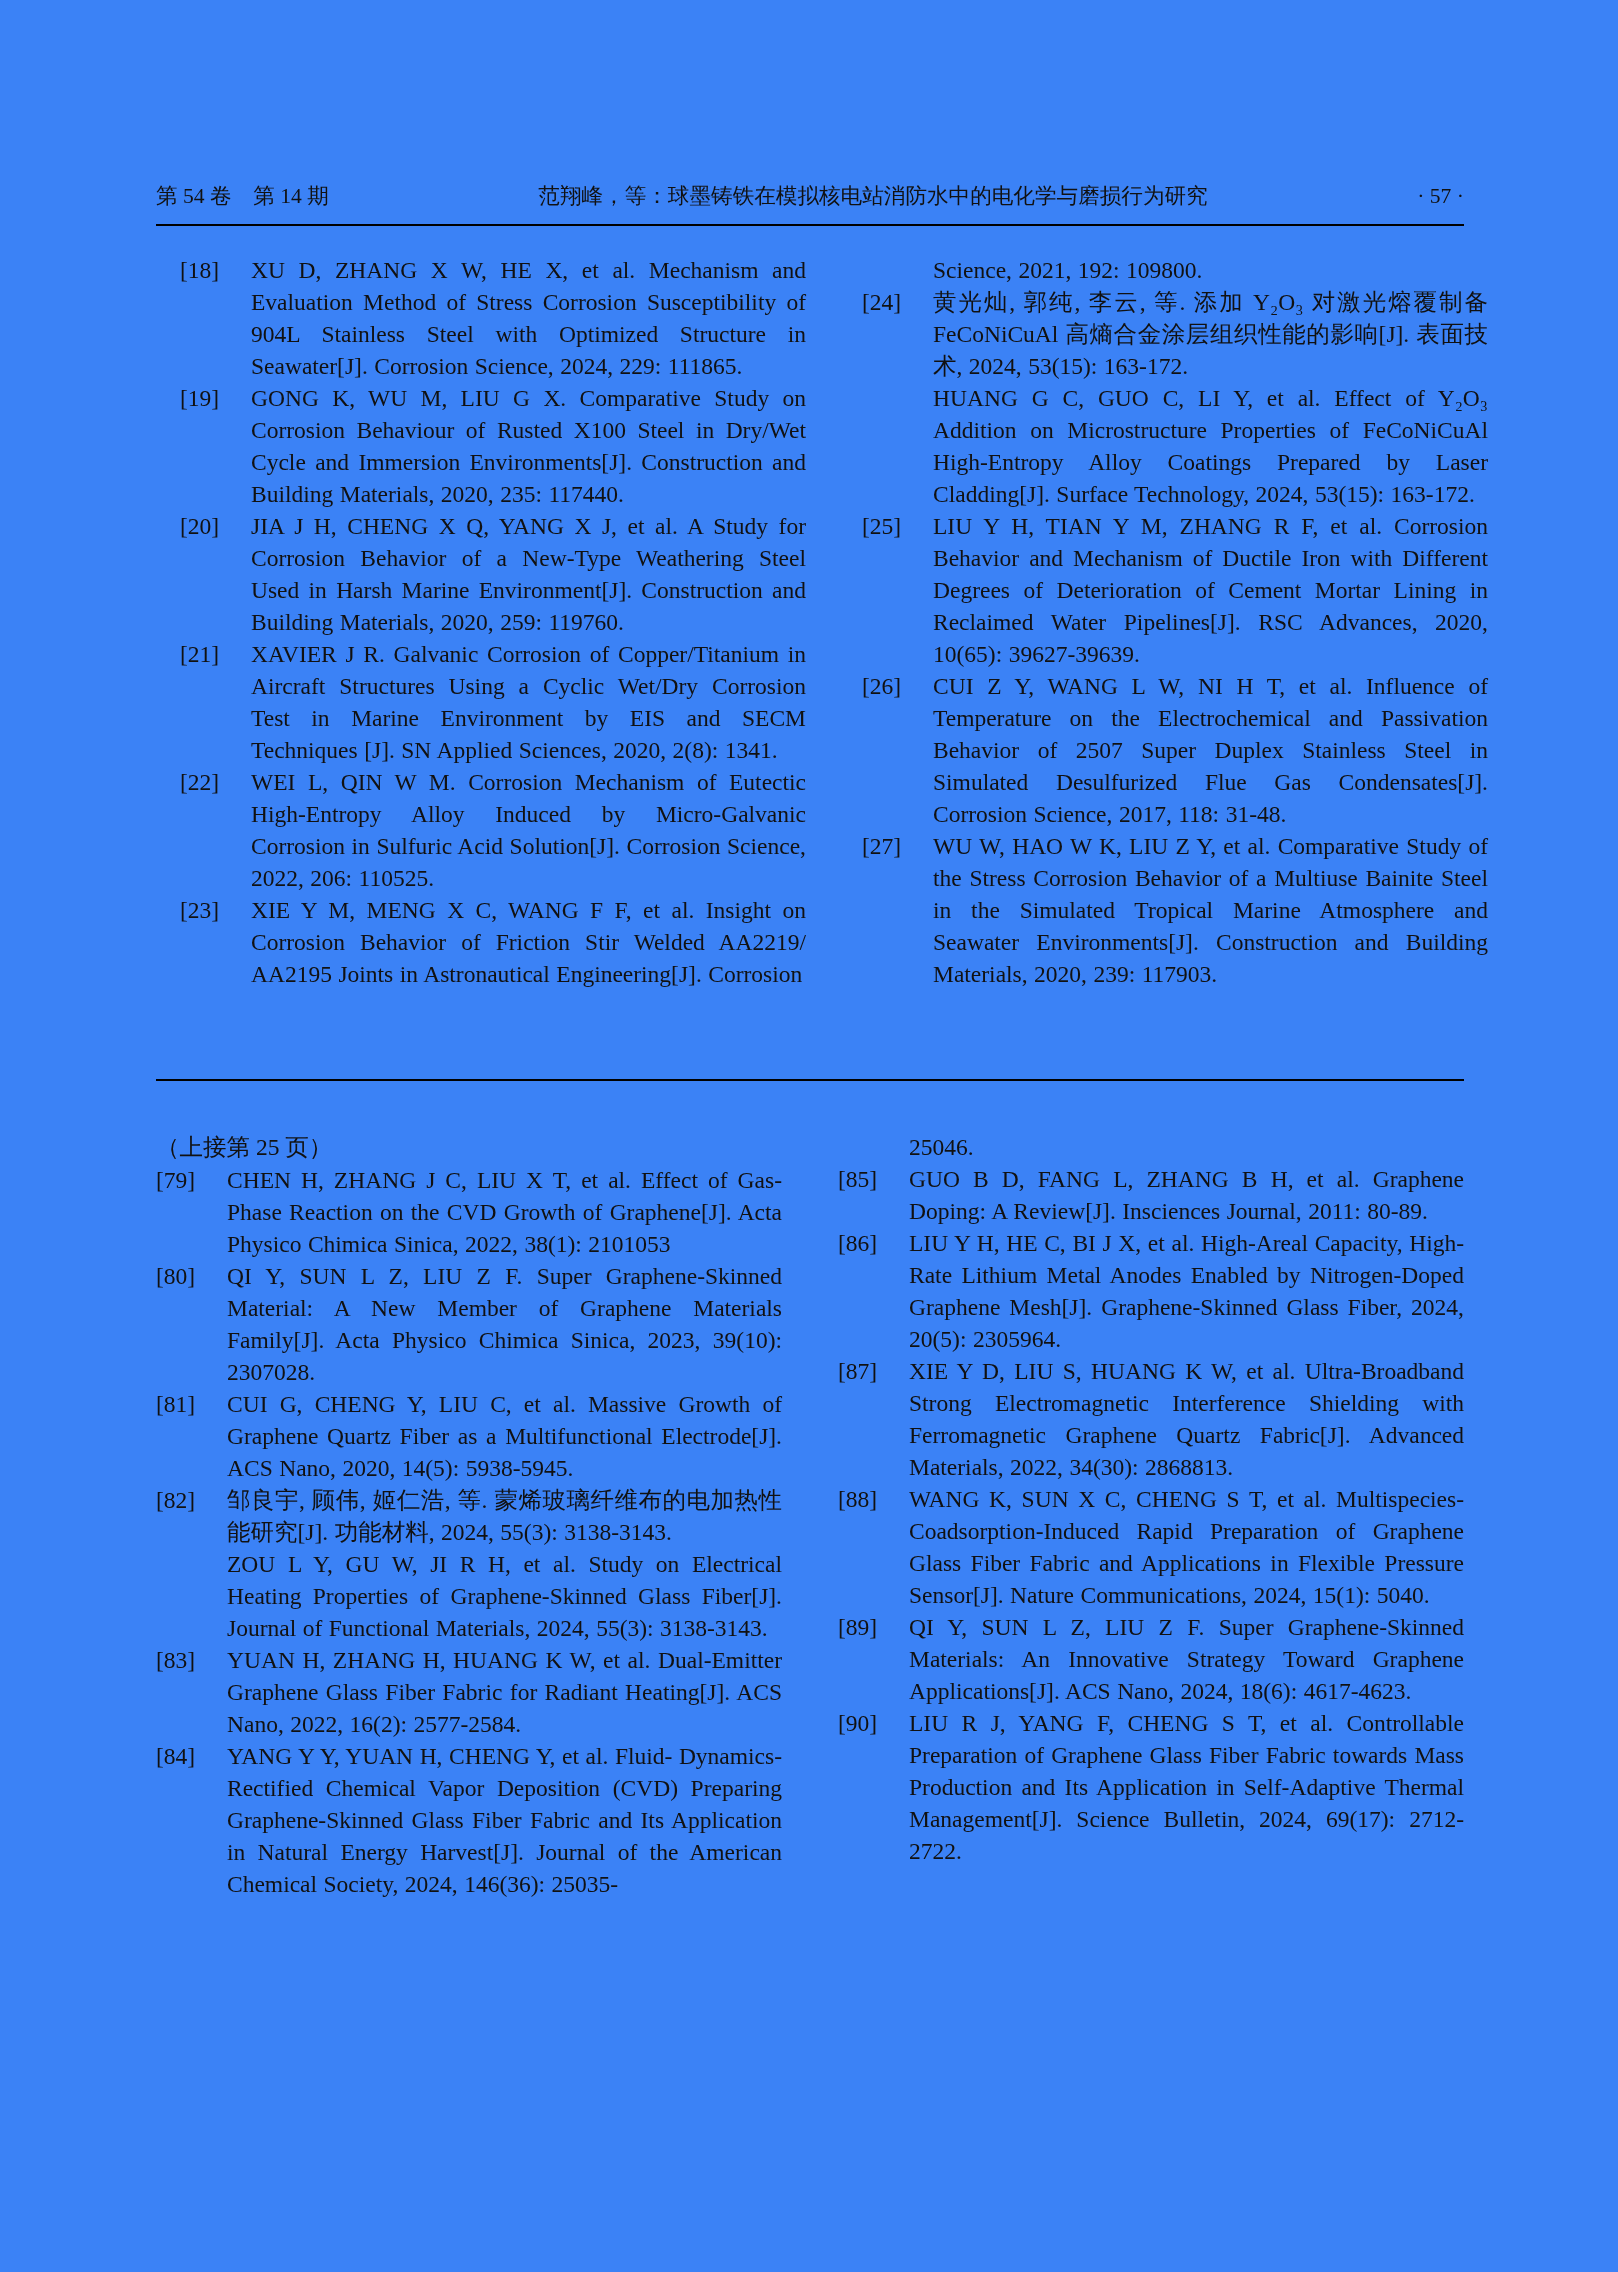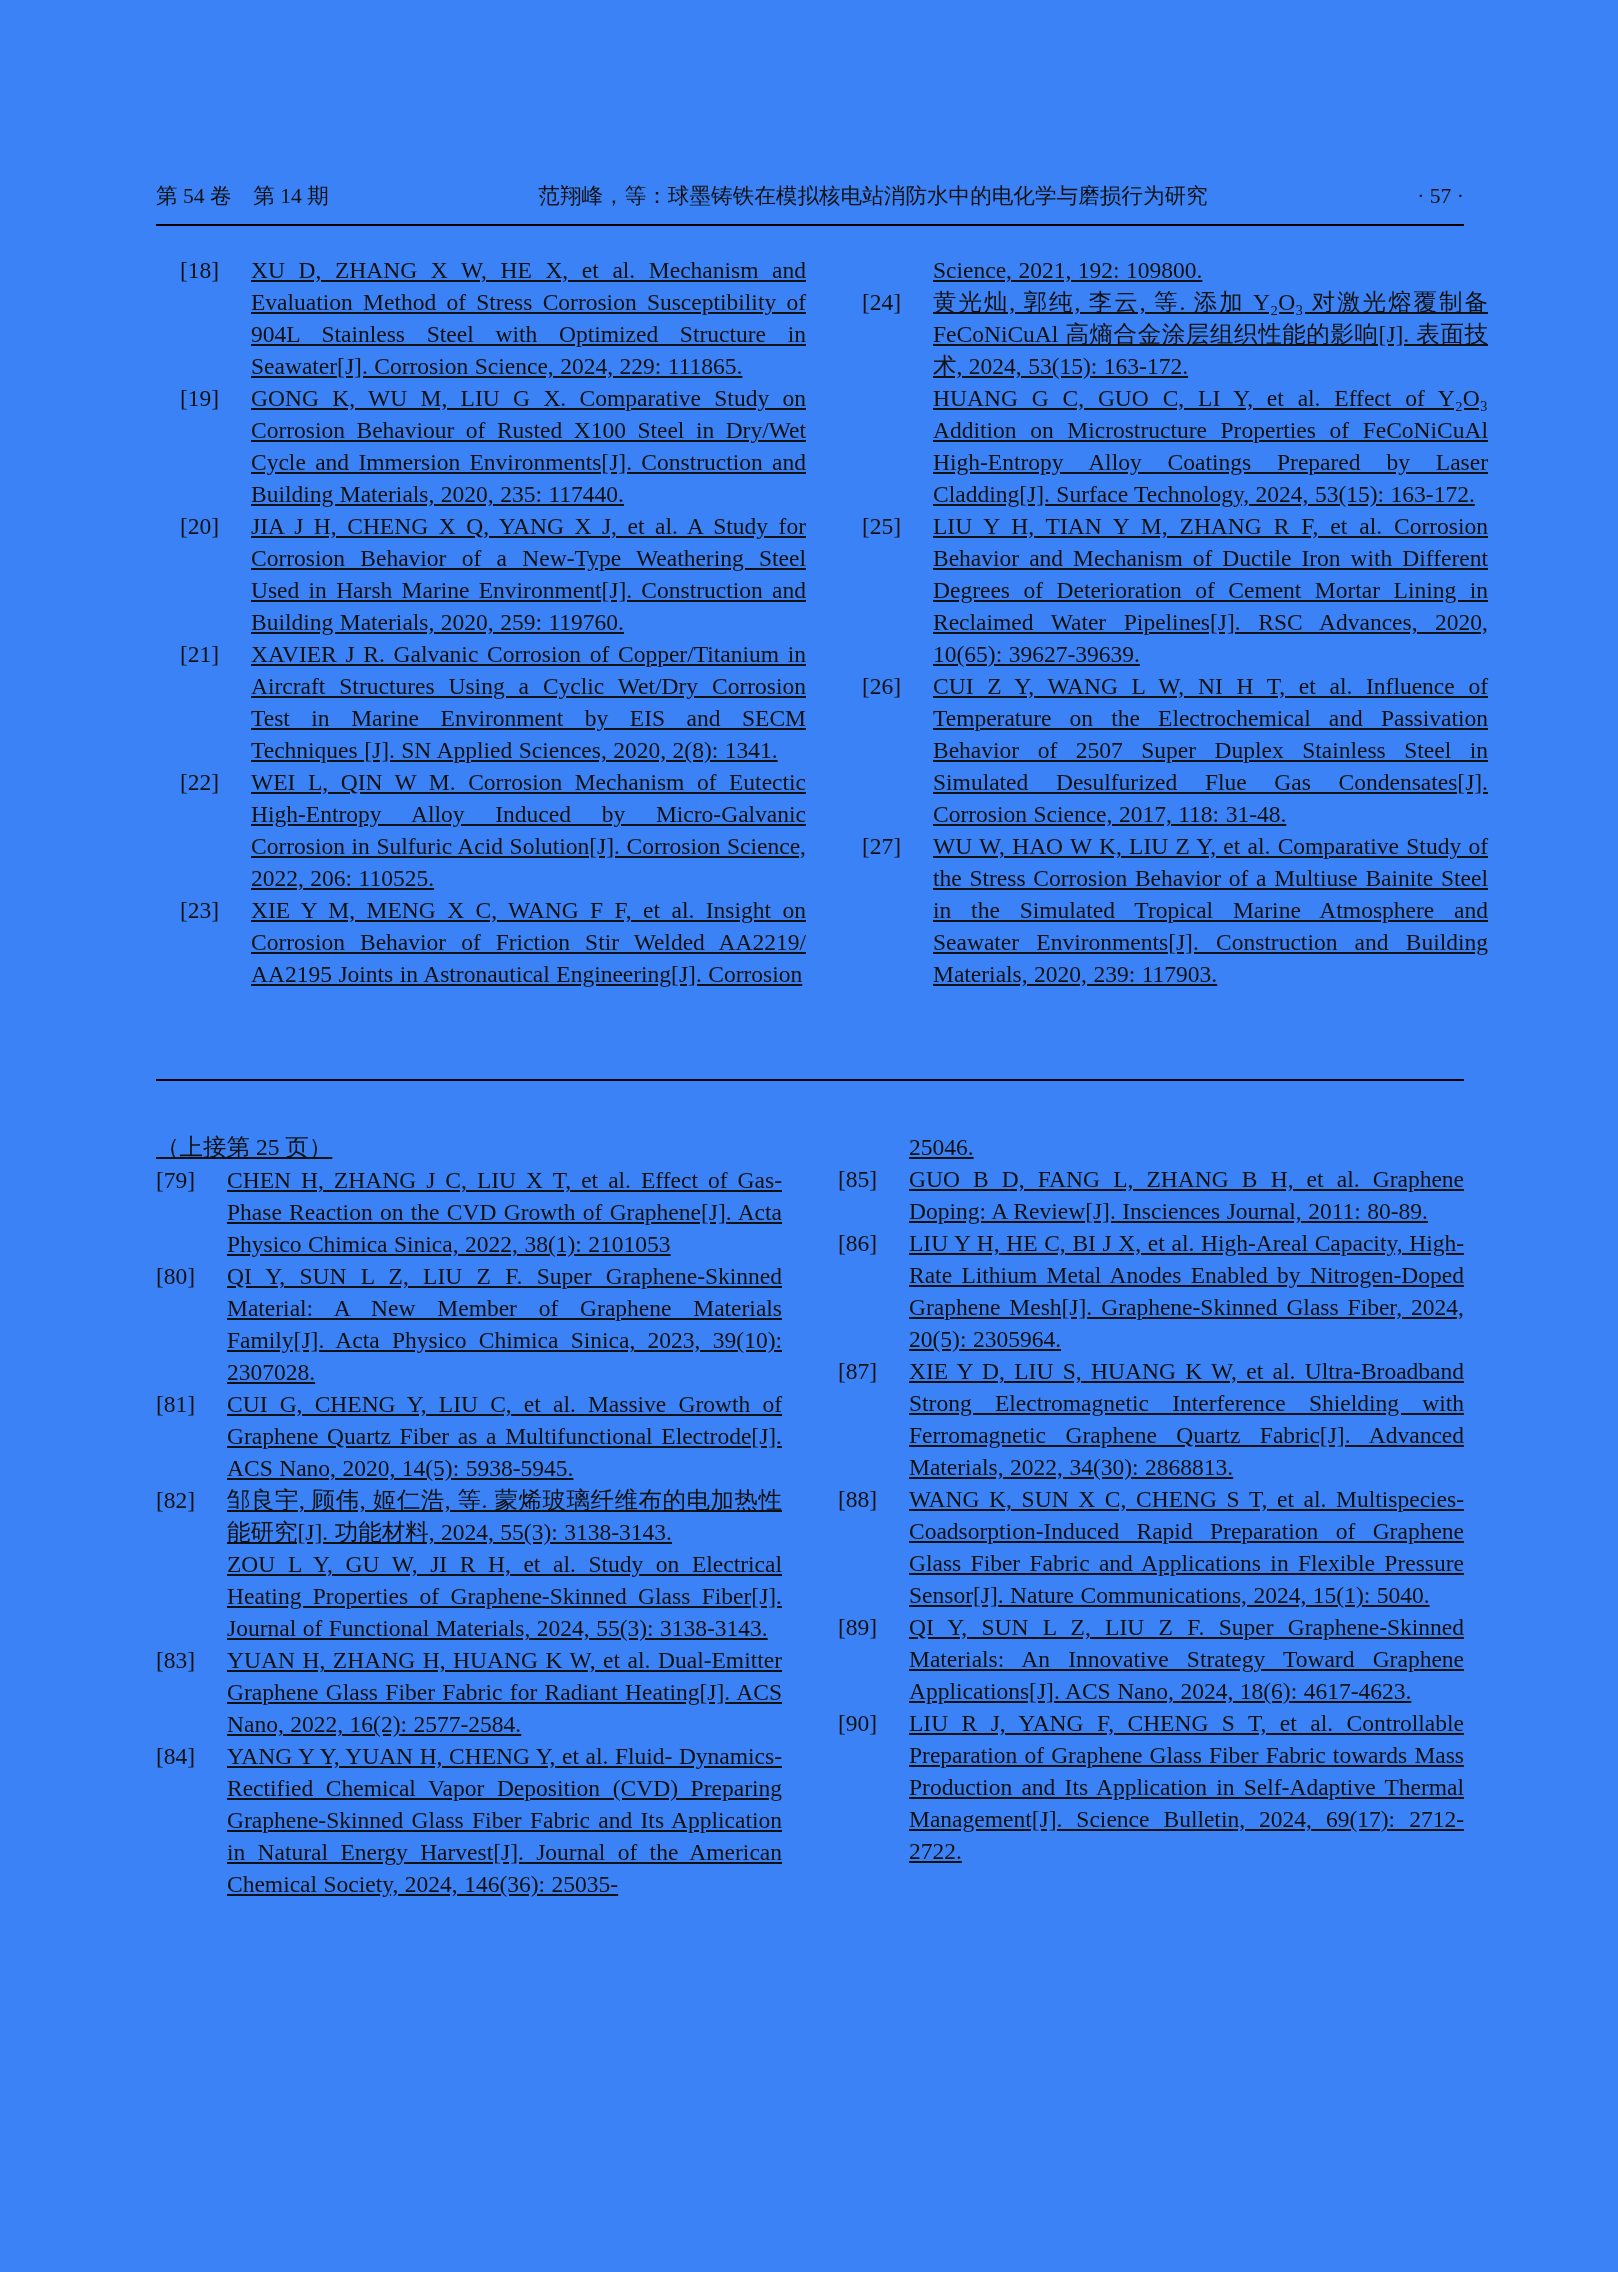--- a/index.html
+++ b/index.html
@@ -45,38 +45,36 @@
   .section.top    { top: 254px; margin-left: 24px; }
   .section.bottom { top: 1131px; }
   .col {
     flex: 1 1 0;
     min-width: 0;
   }
   .cont-note {
     font-size: 23.5px;
     line-height: 32px;
     margin-bottom: 1.3px;
-    text-decoration: underline;
   }
   .ref {
     display: flex;
     align-items: flex-start;
     font-size: 23.5px;
     line-height: 32px;
   }
   .ref-num {
     flex: 0 0 71px;
     white-space: nowrap;
   }
   .ref-text {
     flex: 1 1 auto;
     text-align: justify;
     text-justify: inter-word;
     word-spacing: 0.6px;
-    text-decoration: underline;
   }
   
   .divider {
     position: absolute;
     left: 156px;
     width: 1308px;
     top: 1079px;
     height: 1.9px;
     background: #000000;
   }

